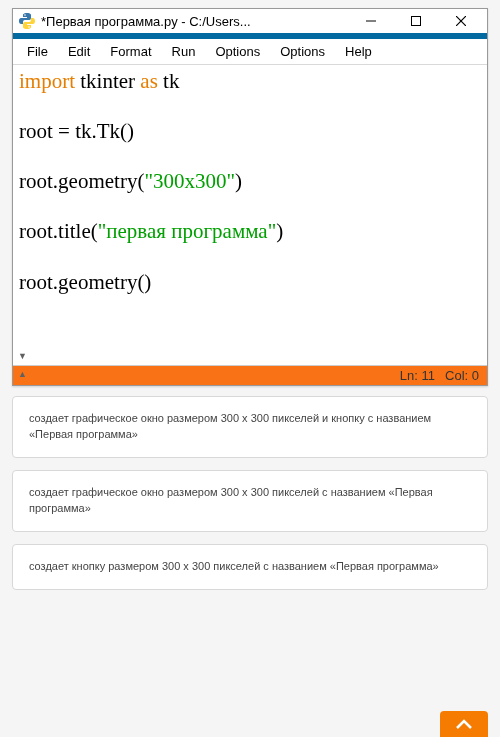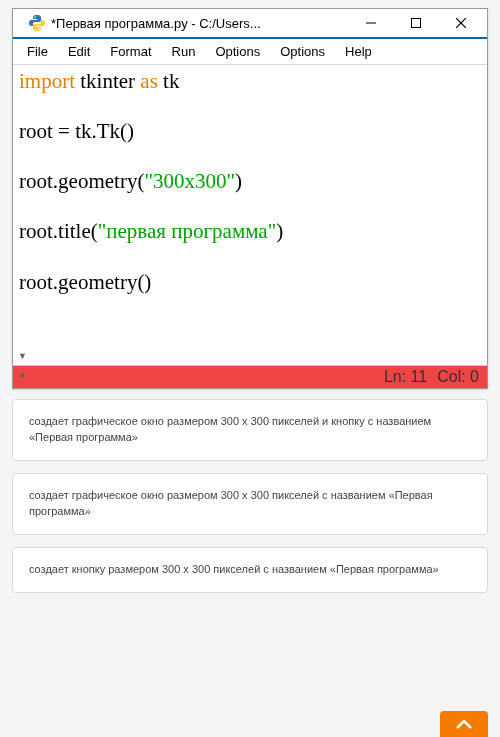--- a/index.html
+++ b/index.html
@@ -14,23 +14,23 @@
   .idle-window {
     margin: 8px 12px 10px 12px;
     background: #fff;
     border: 1px solid #999;
     box-shadow: 0 1px 2px rgba(0,0,0,0.15);
   }
   .titlebar {
     display: flex;
     align-items: center;
     height: 30px;
-    padding: 0 4px 0 16px;
-    background: #fff;
-    border-bottom: 2px solid #0369a1;
+    padding: 0 4px 0 6px;
+    background: #fff;
+    border-bottom: 6px solid #0369a1;
   }
   .app-icon {
     width: 16px; height: 16px;
     margin-right: 6px;
     flex-shrink: 0;
   }
   .title-text {
     flex: 1;
     font-size: 13px;
     color: #000;
@@ -87,23 +87,23 @@
     display: flex; align-items: center; justify-content: center;
     color: #606060;
     font-size: 9px;
   }
   .scroll-arrow.up { position: absolute; top: 0; }
   .scroll-arrow.down { position: absolute; bottom: 0; }
   .statusbar {
     display: flex;
     justify-content: flex-end;
     padding: 2px 8px;
-    font-size: 16px;
+    font-size: 13px;
     color: #333;
-    background: #ef4444;
+    background: #f97316;
     border-top: 1px solid #ccc;
     gap: 10px;
   }
   .options {
     padding: 0 12px;
   }
   .option {
     background: #fff;
     border: 1px solid #d8d8d8;
     border-radius: 4px;

